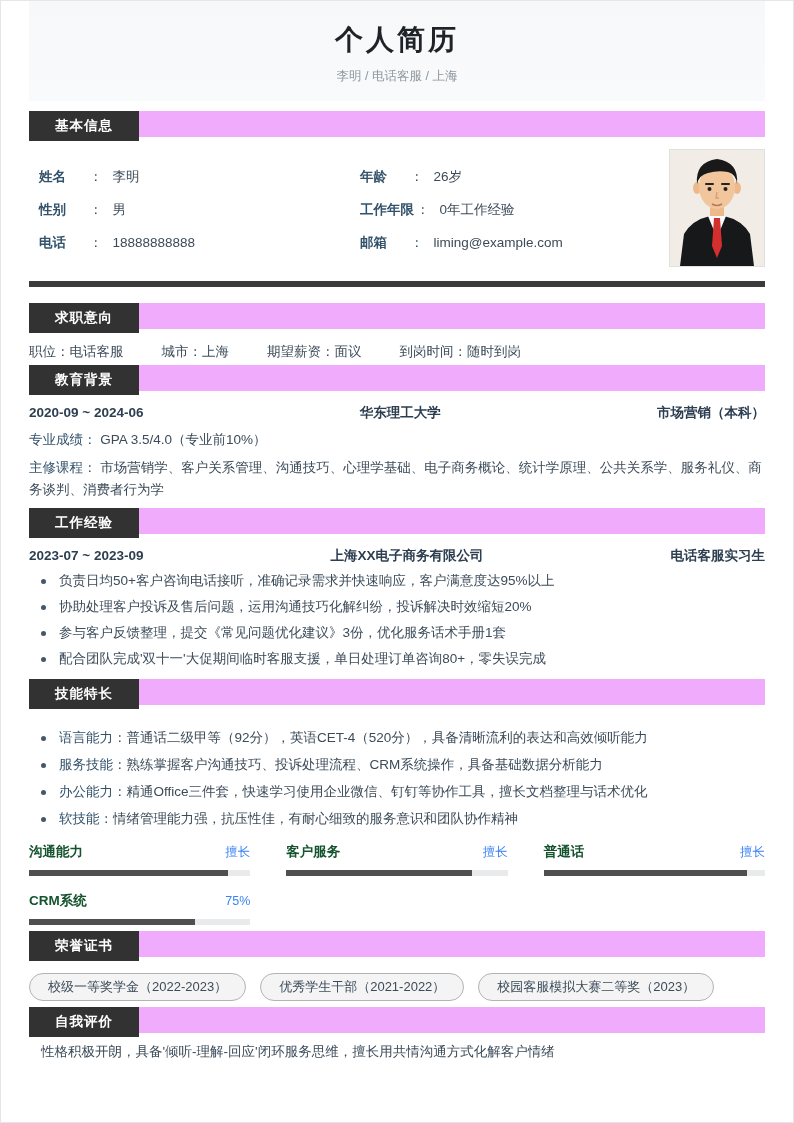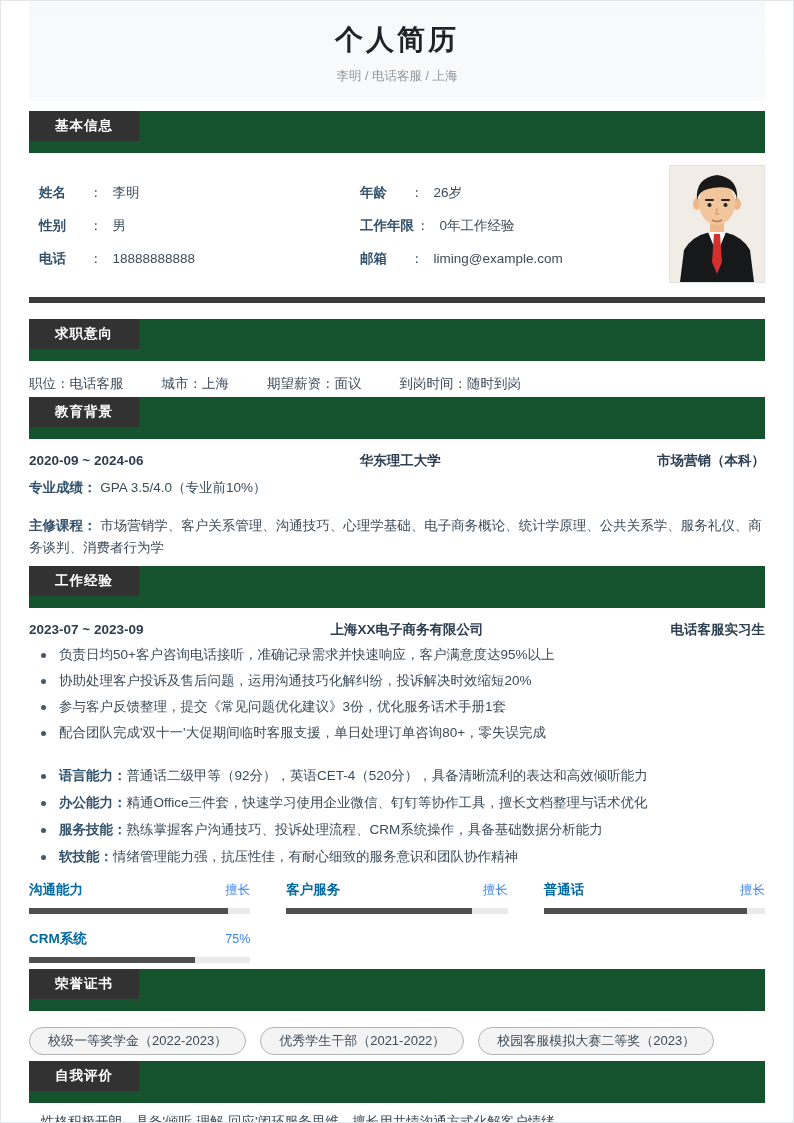--- a/index.html
+++ b/index.html
@@ -8,21 +8,21 @@
   .page {
     position:relative; width:794px; height:1123px; margin:0 auto;
     background:#fff; border:1px solid #e4e6e8; overflow:hidden;
   }
   .content { padding:0 28px; }
   
   .hdr { background:linear-gradient(#f6f8f9,#f9fafb); text-align:center; padding:20px 0 16px; }
   .hdr h1 { font-size:28px; font-weight:bold; color:#1f2328; letter-spacing:3px; }
   .hdr .sub { margin-top:9px; font-size:12.5px; color:#8d969e; }
   
-  .sec { position:relative; height:42px; background:#14532d; }
+  .sec { position:relative; height:26px; background:#f0abfc; }
   .sec .badge {
     position:absolute; left:0; top:0; height:30px; line-height:30px;
     background:#323232; color:#fff; font-size:13.5px; font-weight:bold;
     padding:0 26px; letter-spacing:1px;
   }
   .mt3{margin-top:3px}.mt6{margin-top:6px}.mt7{margin-top:7px}.mt10{margin-top:10px}
   .mt16{margin-top:16px}
   
   .basic { display:flex; margin-top:12px; }
   .bi-grid { flex:1; display:grid; grid-template-columns:1fr 1fr; column-gap:30px;
@@ -32,33 +32,33 @@
   .bi-field .colon { color:#33526b; margin:0 10px 0 2px; }
   .photo { width:96px; height:118px; border:1px solid #e0e0e0; background:#f1ece6; flex:none; }
   .divider { height:6px; background:#3b3b3b; margin-top:14px; }
   
   .intent { display:flex; gap:38px; margin-top:13px; font-size:13.5px; color:#3c4b59; line-height:20px; }
   
   .hrow { display:flex; align-items:baseline; margin-top:13px; font-size:13.5px;
           font-weight:bold; color:#2c3e50; line-height:18px; }
   .hrow .mid { flex:1; text-align:center; }
   .infoline { margin-top:7px; font-size:13.5px; color:#3c4b59; line-height:22px; }
-  .infoline .lead, .blt .lead { font-weight:bold; color:#33526b; }
+  .infoline .lead, .blt .lead { font-weight:normal; color:#33526b; }
   
   ul.blist { list-style:none; margin-top:6px; }
   .blt { position:relative; padding-left:30px; font-size:13.5px; color:#3c4b59;
          line-height:20px; margin-top:6px; }
   .blt::before { content:""; position:absolute; left:12px; top:8px; width:5px; height:5px;
                  border-radius:50%; background:#44576b; }
   ul.blist.roomy .blt { margin-top:7px; }
   
   .bars { display:grid; grid-template-columns:repeat(3,1fr); column-gap:36px; row-gap:16px;
           margin-top:14px; }
   .bar-item .bar-top { display:flex; justify-content:space-between; align-items:baseline; }
-  .bar-item .bname { font-size:13.5px; font-weight:bold; color:#0369a1; }
+  .bar-item .bname { font-size:13.5px; font-weight:bold; color:#14532d; }
   .bar-item .blevel { font-size:12.5px; color:#3b82f6; }
   .track { margin-top:9px; height:6px; background:#e8eaec; }
   .fill { height:6px; background:#4f4f4f; }
   
   .pills { display:flex; gap:14px; margin-top:16px; }
   .pill { border:1px solid #b3b3b3; border-radius:15px; background:#f4f4f4;
           padding:5px 18px; font-size:13px; color:#3c4b59; line-height:16px; }
   .selfp { margin-top:8px; font-size:13.5px; color:#3c4b59; line-height:21px; padding-left:12px; }
 </style>
 </head>
@@ -157,49 +157,52 @@
     </div>
     <div class="hrow">
       <span>2020-09 ~ 2024-06</span>
       <span class="mid">华东理工大学</span>
       <span>市场营销（本科）</span>
     </div>
     <div class="infoline">
       <span class="lead">专业成绩：</span>
       <span>GPA 3.5/4.0（专业前10%）</span>
     </div>
-    <div class="infoline" style="margin-top:16px">
+    <div class="infoline" style="margin-top:6px">
       <span class="lead">主修课程：</span>
       <span>市场营销学、客户关系管理、沟通技巧、心理学基础、电子商务概论、统计学原理、公共关系学、服务礼仪、商务谈判、消费者行为学</span>
     </div>
 
     <div class="sec mt7">
       <span class="badge">工作经验</span>
     </div>
     <div class="hrow">
       <span>2023-07 ~ 2023-09</span>
       <span class="mid">上海XX电子商务有限公司</span>
       <span>电话客服实习生</span>
     </div>
     <ul class="blist">
       <li class="blt">负责日均50+客户咨询电话接听，准确记录需求并快速响应，客户满意度达95%以上</li>
       <li class="blt">协助处理客户投诉及售后问题，运用沟通技巧化解纠纷，投诉解决时效缩短20%</li>
       <li class="blt">参与客户反馈整理，提交《常见问题优化建议》3份，优化服务话术手册1套</li>
       <li class="blt">配合团队完成'双十一'大促期间临时客服支援，单日处理订单咨询80+，零失误完成</li>
     </ul>
 
+    <div class="sec mt10">
+      <span class="badge">技能特长</span>
+    </div>
     <ul class="blist roomy" style="margin-top:23px">
       <li class="blt">
         <span class="lead">语言能力：</span><span>普通话二级甲等（92分），英语CET-4（520分），具备清晰流利的表达和高效倾听能力</span>
       </li>
       <li class="blt">
+        <span class="lead">服务技能：</span><span>熟练掌握客户沟通技巧、投诉处理流程、CRM系统操作，具备基础数据分析能力</span>
+      </li>
+      <li class="blt">
         <span class="lead">办公能力：</span><span>精通Office三件套，快速学习使用企业微信、钉钉等协作工具，擅长文档整理与话术优化</span>
-      </li>
-      <li class="blt">
-        <span class="lead">服务技能：</span><span>熟练掌握客户沟通技巧、投诉处理流程、CRM系统操作，具备基础数据分析能力</span>
       </li>
       <li class="blt">
         <span class="lead">软技能：</span><span>情绪管理能力强，抗压性佳，有耐心细致的服务意识和团队协作精神</span>
       </li>
     </ul>
 
     <div class="bars">
       <div class="bar-item">
         <div class="bar-top">
           <span class="bname">沟通能力</span>

